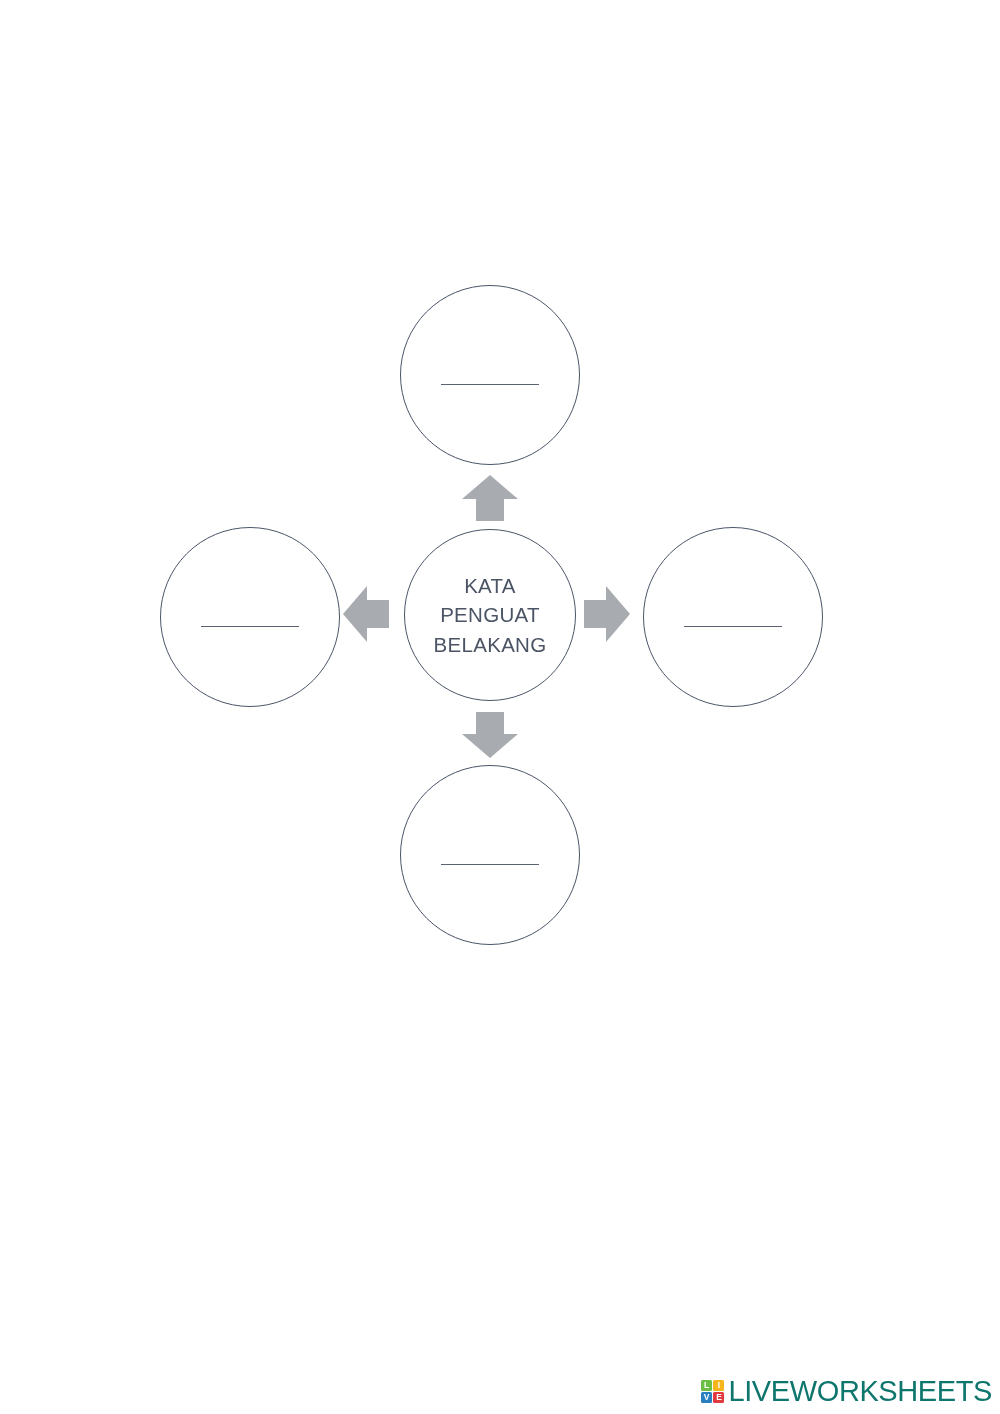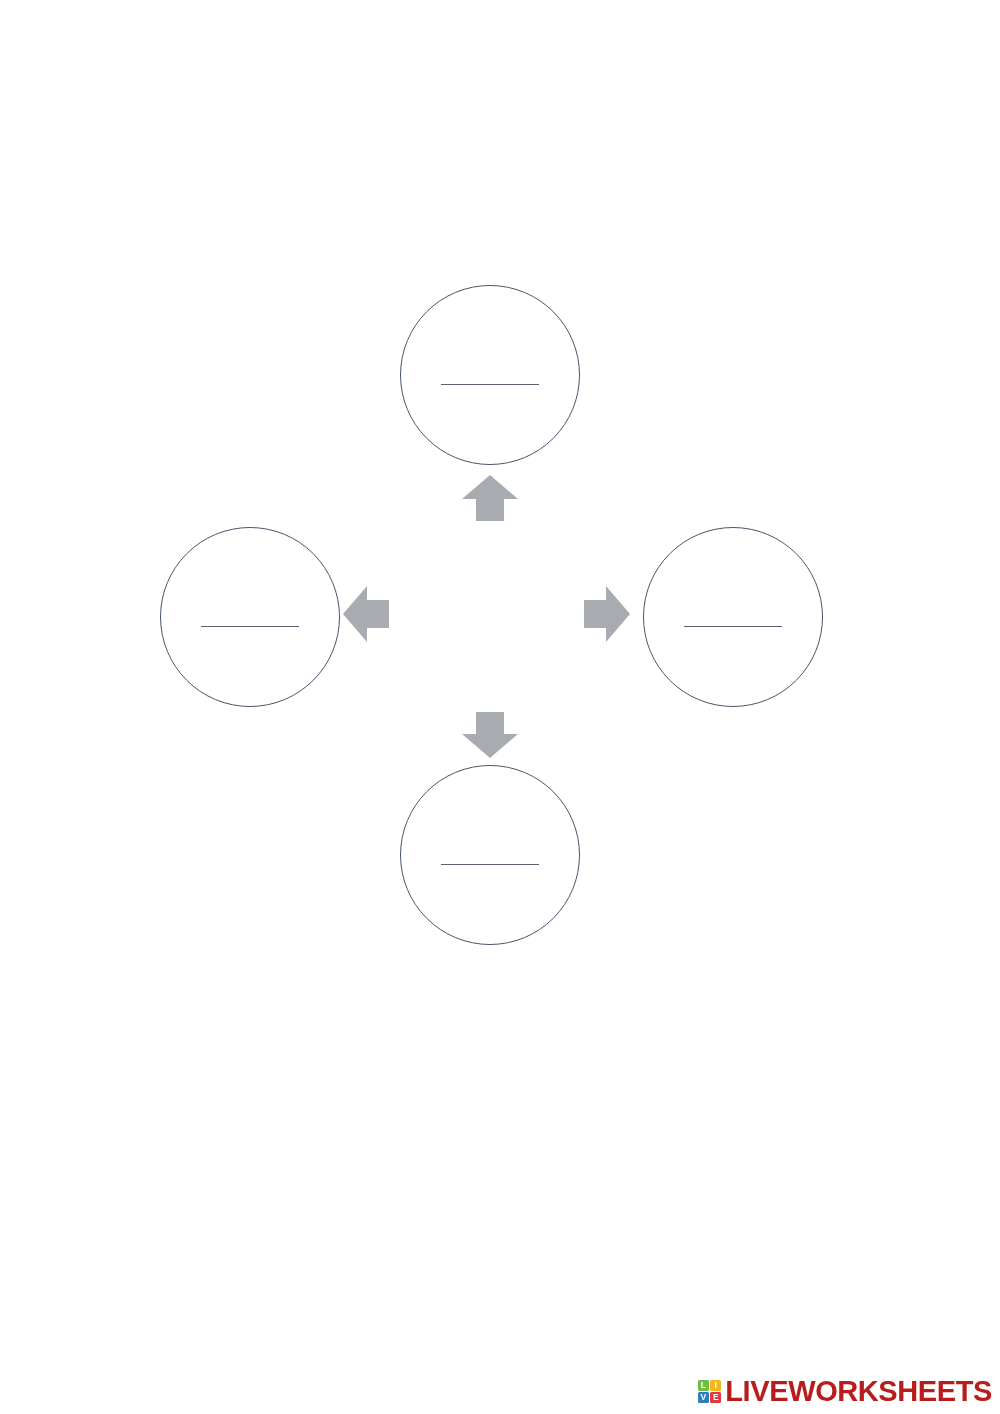--- a/index.html
+++ b/index.html
@@ -143,23 +143,23 @@
     line-height: 11px;
     text-align: center;
     font-family: "Liberation Sans", sans-serif;
   }
   .lb-l { background: #6cbe45; }
   .lb-i { background: #f5b51b; }
   .lb-v { background: #2a7fc1; }
   .lb-e { background: #e03a3e; }
 
   .logo-wordmark {
-    color: #b91c1c;
+    color: #0f766e;
     font-size: 29px;
-    font-weight: bold;
+    font-weight: normal;
     letter-spacing: -0.4px;
     line-height: 1;
     white-space: nowrap;
   }
 </style>
 </head>
 <body>
 
 <div class="page">
 
@@ -182,20 +182,25 @@
         <div class="answer-line"></div>
       </div>
     </div>
 
     <div class="arrow arrow-left">
       <svg width="48" height="58" viewBox="0 0 48 58" aria-hidden="true">
         <polygon points="1,29 25,1 25,15 47,15 47,43 25,43 25,57" fill="#a8abaf"></polygon>
       </svg>
     </div>
 
+    <div class="node node-center">
+      <div class="center-label">KATA
+PENGUAT
+BELAKANG</div>
+    </div>
 
     <div class="arrow arrow-right">
       <svg width="48" height="58" viewBox="0 0 48 58" aria-hidden="true">
         <polygon points="47,29 23,1 23,15 1,15 1,43 23,43 23,57" fill="#a8abaf"></polygon>
       </svg>
     </div>
 
     <div class="node node-right">
       <div class="answer-slot">
         <div class="answer-line"></div>

